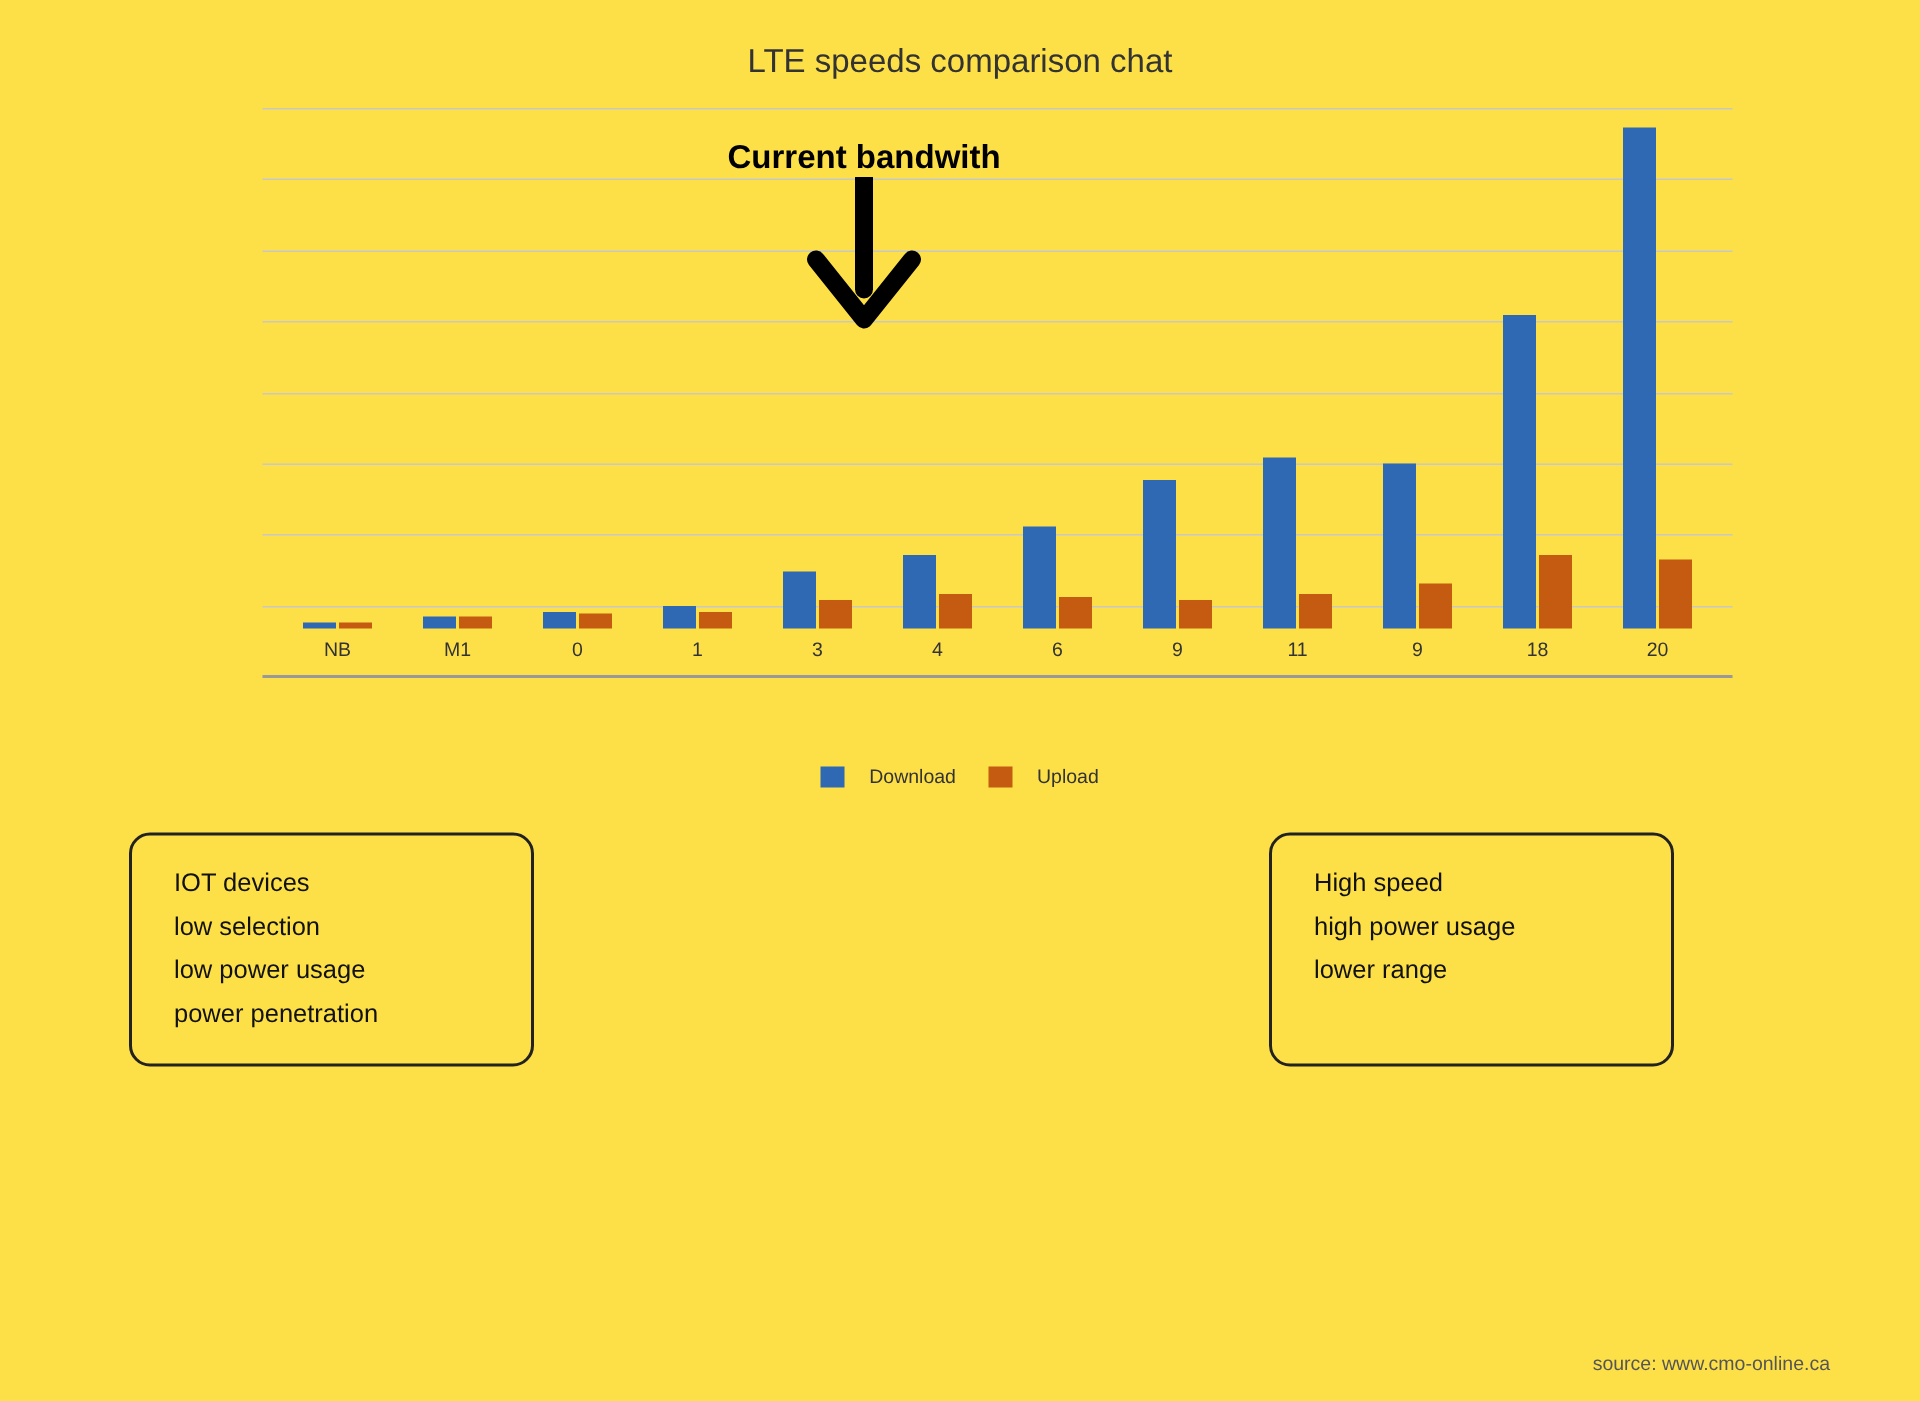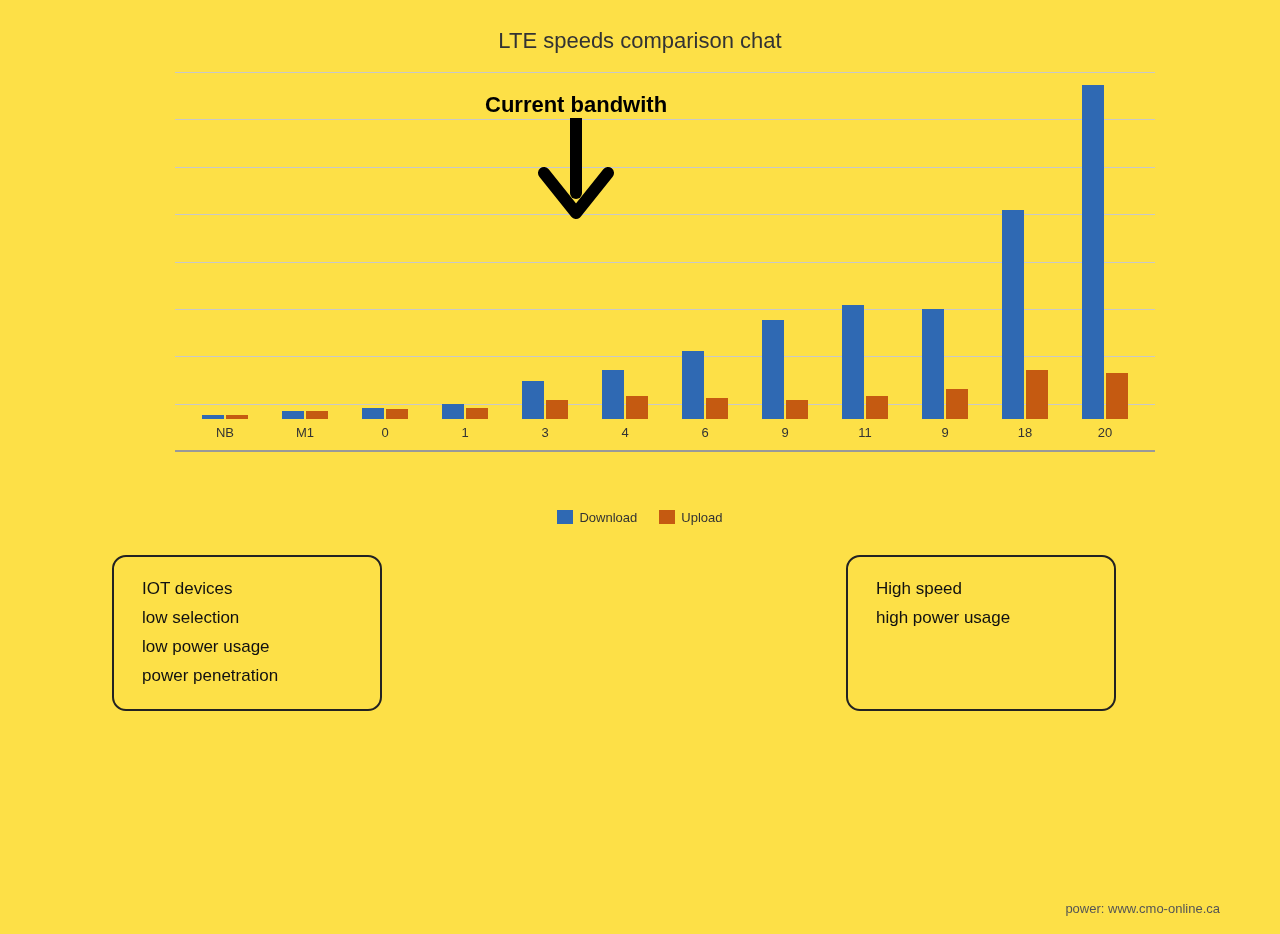--- a/index.html
+++ b/index.html
@@ -110,22 +110,22 @@
     .legend {
       display: flex;
       gap: 22px;
       justify-content: center;
       margin-top: 8px;
       font-size: 13px;
       color: #333;
     }
     .legend-item {
       display: flex;
-      align-items: flex-start;
-      gap: 6px;
+      align-items: flex-end;
+      gap: 16px;
     }
     .legend-swatch {
       width: 16px;
       height: 14px;
     }
     
     .info-boxes {
       display: flex;
       justify-content: space-between;
       margin: 30px 80px 0 80px;
@@ -133,21 +133,21 @@
     }
     .info-box {
       border: 2.5px solid #222;
       border-radius: 14px;
       padding: 18px 28px;
       font-size: 17px;
       line-height: 1.7;
       color: #111;
       min-width: 270px;
     }
-    .info-box-left { margin-left: 32px; }
+    .info-box-left { margin-left: 6px; }
     .info-box-right { margin-right: 84px; }
     
     .source-text {
       position: absolute;
       bottom: 18px;
       right: 60px;
       font-size: 13px;
       color: #555;
     }
   </style>
@@ -286,18 +286,19 @@
     <div class="info-box info-box-left" id="info-box-left">
         <div>IOT devices</div>
         <div>low selection</div>
         <div>low power usage</div>
         <div>power penetration</div>
       </div>
     <div style="flex:1"></div>
     <div class="info-box info-box-right" id="info-box-right">
         <div>High speed</div>
         <div>high power usage</div>
+        <div>lower range</div>
       </div>
   </div>
 
-  <div class="source-text">power: www.cmo-online.ca</div>
+  <div class="source-text">source: www.cmo-online.ca</div>
 
 </div>
 
 </body></html>

